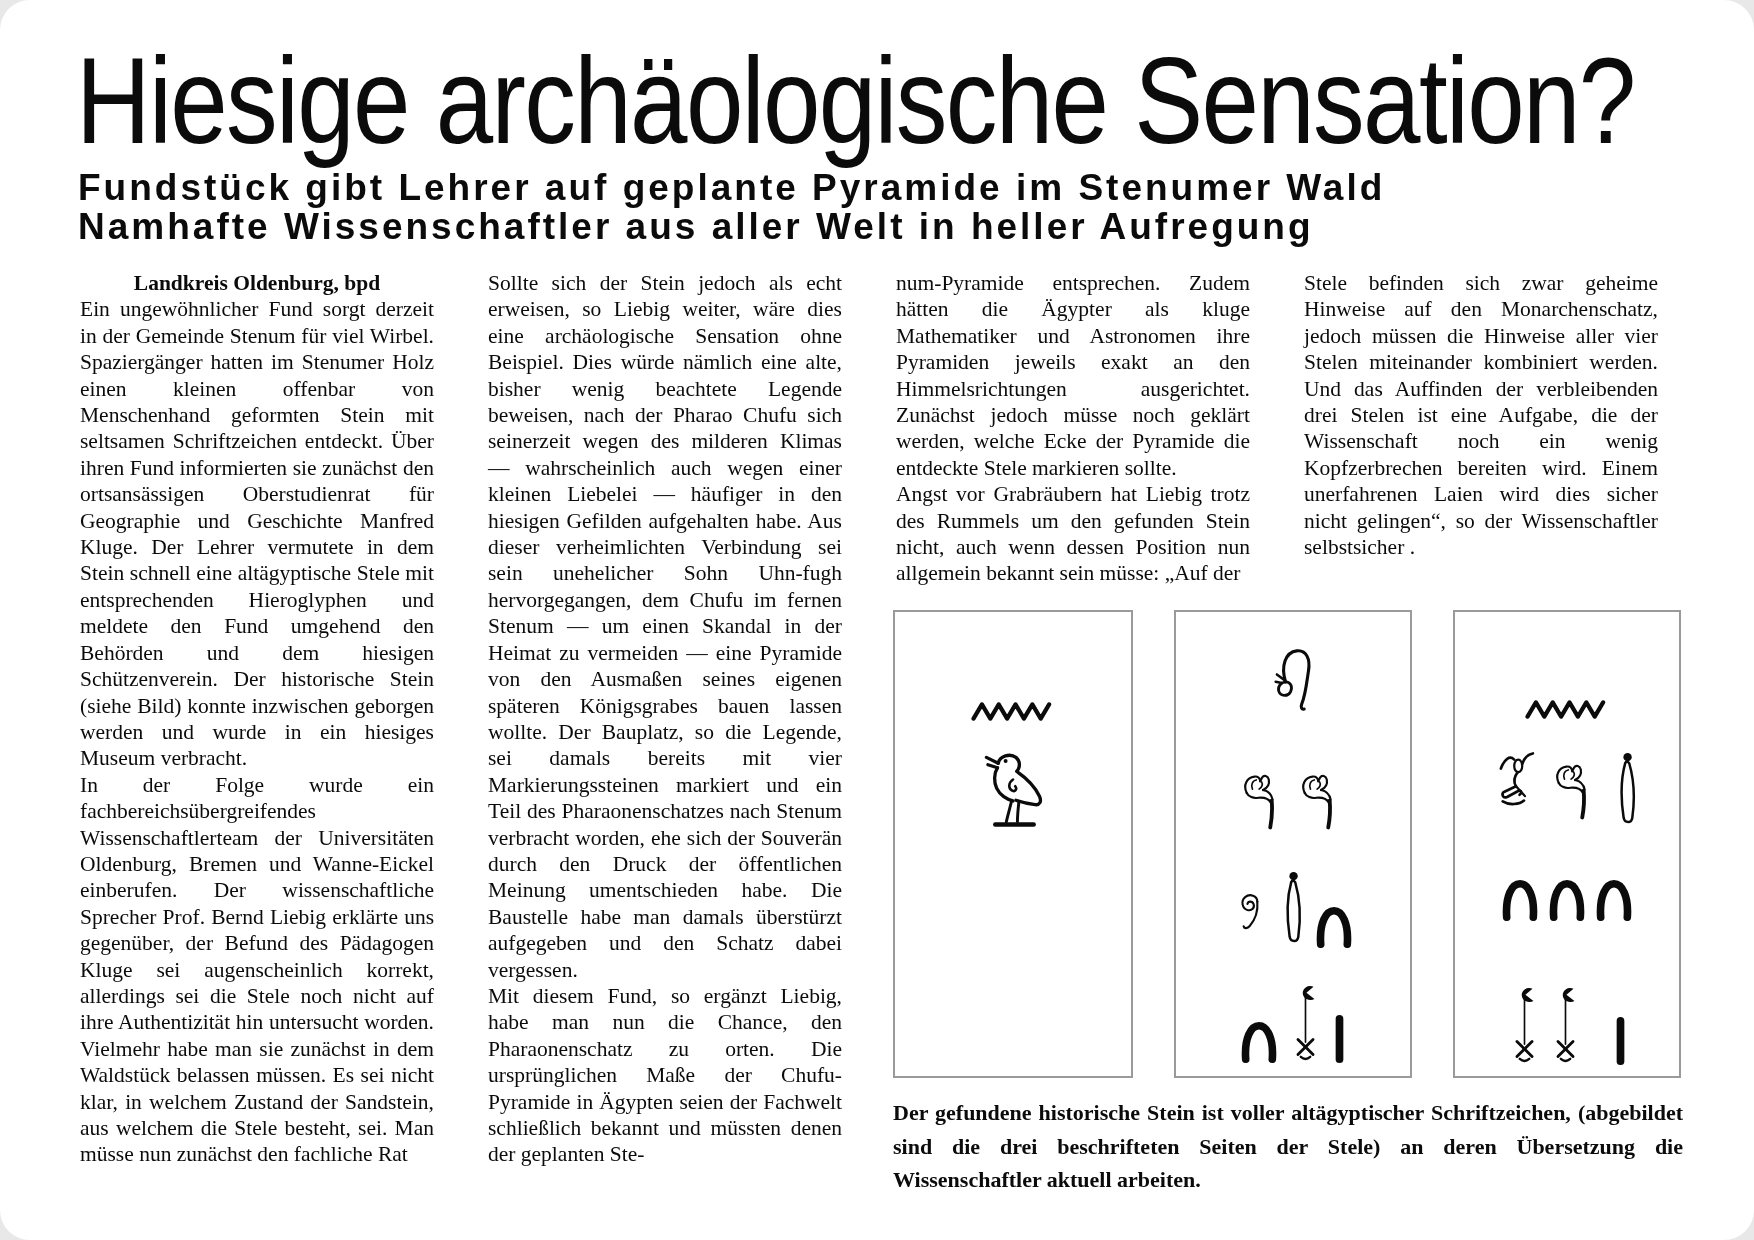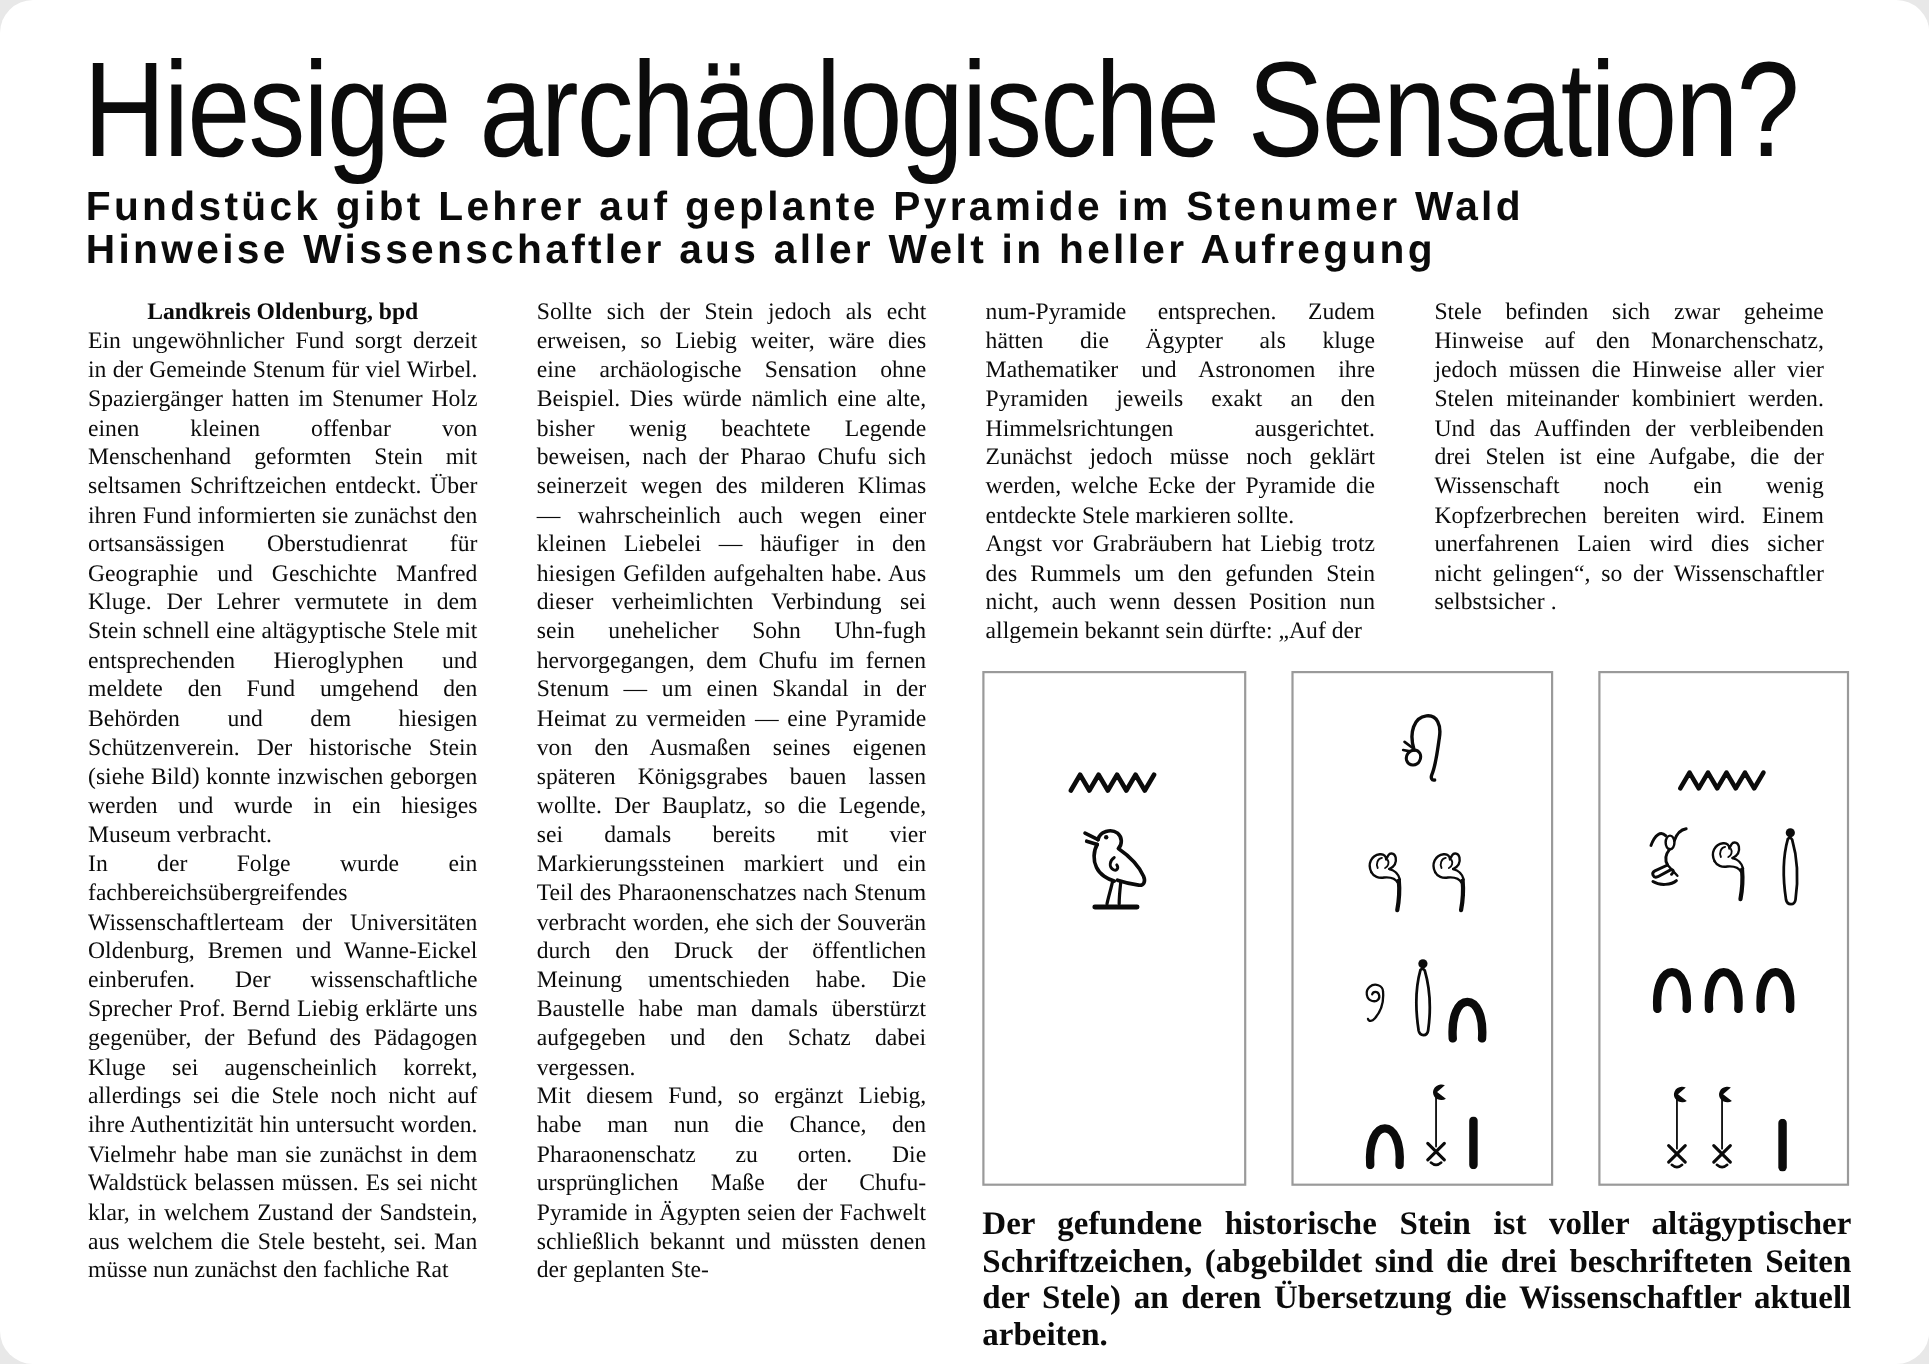--- a/index.html
+++ b/index.html
@@ -36,50 +36,50 @@
   .g-rope-coil{width:62px;height:82px;}
   .g-hand{width:48px;height:85px;}
   .g-spiral{width:38px;height:58px;}
   .g-leaf{width:28px;height:78px;}
   .g-arch{width:38px;height:48px;}
   .g-arrow-axe{width:33px;height:84px;}
   .g-stroke{width:13px;height:48px;}
   .g-man-arms-up{width:46px;height:80px;}
   
   .caption{position:absolute;left:893px;top:1096px;width:790px;font-weight:bold;
-           font-size:30px;line-height:33.5px;text-align:justify;}
+           font-size:22px;line-height:33.5px;text-align:justify;}
   .hidden-defs{position:absolute;width:0;height:0;overflow:hidden;}
 </style>
 </head>
 <body>
 
 <div class="page">
 
   <div class="headline-wrap">
     <span class="headline">Hiesige archäologische Sensation?</span>
   </div>
 
   <div class="subhead">
     <div>Fundstück gibt Lehrer auf geplante Pyramide im Stenumer Wald</div>
-    <div>Hinweise Wissenschaftler aus aller Welt in heller Aufregung</div>
+    <div>Namhafte Wissenschaftler aus aller Welt in heller Aufregung</div>
   </div>
 
   <div id="columns">
       <div class="col col-1">
         <p class="lead">Landkreis Oldenburg, bpd</p>
         <p class="body">Ein ungewöhnlicher Fund sorgt derzeit in der Gemeinde Stenum für viel Wirbel. Spaziergänger hatten im Stenumer Holz einen kleinen offenbar von Menschenhand geformten Stein mit seltsamen Schriftzeichen entdeckt. Über ihren Fund informierten sie zunächst den ortsansässigen Oberstudienrat für Geographie und Geschichte Manfred Kluge. Der Lehrer vermutete in dem Stein schnell eine altägyptische Stele mit entsprechenden Hieroglyphen und meldete den Fund umgehend den Behörden und dem hiesigen Schützenverein. Der historische Stein (siehe Bild) konnte inzwischen geborgen werden und wurde in ein hiesiges Museum verbracht.</p>
         <p class="body">In der Folge wurde ein fachbereichsübergreifendes Wissenschaftlerteam der Universitäten Oldenburg, Bremen und Wanne-Eickel einberufen. Der wissenschaftliche Sprecher Prof. Bernd Liebig erklärte uns gegenüber, der Befund des Pädagogen Kluge sei augenscheinlich korrekt, allerdings sei die Stele noch nicht auf ihre Authentizität hin untersucht worden. Vielmehr habe man sie zunächst in dem Waldstück belassen müssen. Es sei nicht klar, in welchem Zustand der Sandstein, aus welchem die Stele besteht, sei. Man müsse nun zunächst den fachliche Rat</p>
       </div>
       <div class="col col-2">
         <p class="body">Sollte sich der Stein jedoch als echt erweisen, so Liebig weiter, wäre dies eine archäologische Sensation ohne Beispiel. Dies würde nämlich eine alte, bisher wenig beachtete Legende beweisen, nach der Pharao Chufu sich seinerzeit wegen des milderen Klimas — wahrscheinlich auch wegen einer kleinen Liebelei — häufiger in den hiesigen Gefilden aufgehalten habe. Aus dieser verheimlichten Verbindung sei sein unehelicher Sohn Uhn-fugh hervorgegangen, dem Chufu im fernen Stenum — um einen Skandal in der Heimat zu vermeiden — eine Pyramide von den Ausmaßen seines eigenen späteren Königsgrabes bauen lassen wollte. Der Bauplatz, so die Legende, sei damals bereits mit vier Markierungssteinen markiert und ein Teil des Pharaonenschatzes nach Stenum verbracht worden, ehe sich der Souverän durch den Druck der öffentlichen Meinung umentschieden habe. Die Baustelle habe man damals überstürzt aufgegeben und den Schatz dabei vergessen.</p>
         <p class="body">Mit diesem Fund, so ergänzt Liebig, habe man nun die Chance, den Pharaonenschatz zu orten. Die ursprünglichen Maße der Chufu-Pyramide in Ägypten seien der Fachwelt schließlich bekannt und müssten denen der geplanten Ste-</p>
       </div>
       <div class="col col-3">
         <p class="body">num-Pyramide entsprechen. Zudem hätten die Ägypter als kluge Mathematiker und Astronomen ihre Pyramiden jeweils exakt an den Himmelsrichtungen ausgerichtet. Zunächst jedoch müsse noch geklärt werden, welche Ecke der Pyramide die entdeckte Stele markieren sollte.</p>
-        <p class="body">Angst vor Grabräubern hat Liebig trotz des Rummels um den gefunden Stein nicht, auch wenn dessen Position nun allgemein bekannt sein dürfte: „Auf der</p>
+        <p class="body">Angst vor Grabräubern hat Liebig trotz des Rummels um den gefunden Stein nicht, auch wenn dessen Position nun allgemein bekannt sein müsse: „Auf der</p>
       </div>
       <div class="col col-4">
         <p class="body">Stele befinden sich zwar geheime Hinweise auf den Monarchenschatz, jedoch müssen die Hinweise aller vier Stelen miteinander kombiniert werden. Und das Auffinden der verbleibenden drei Stelen ist eine Aufgabe, die der Wissenschaft noch ein wenig Kopfzerbrechen bereiten wird. Einem unerfahrenen Laien wird dies sicher nicht gelingen“, so der Wissenschaftler selbstsicher .</p>
       </div>
     </div>
 
   <div id="panels">
       <div class="panel panel-1">
         <div class="grow row1">
           <svg class="glyph g-water-ripple" viewBox="0 0 100 26" preserveAspectRatio="xMidYMax meet">

